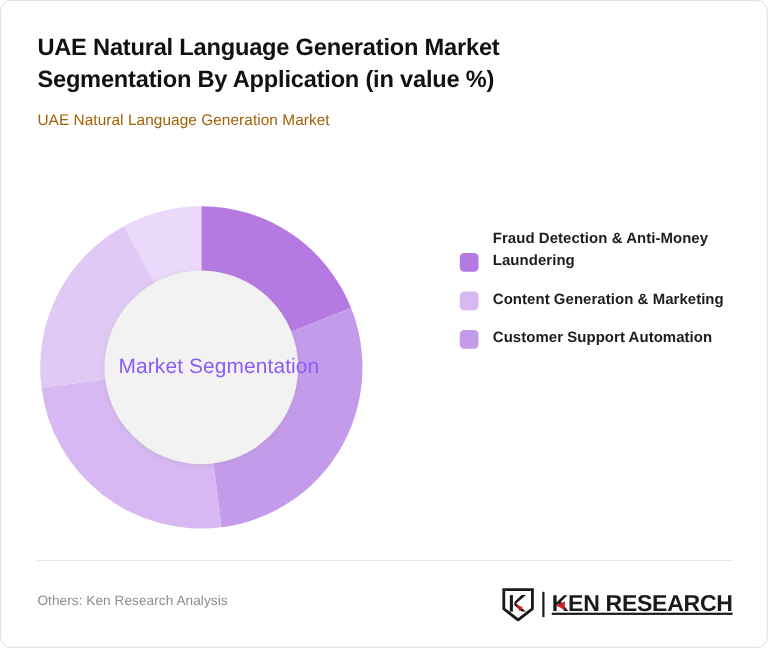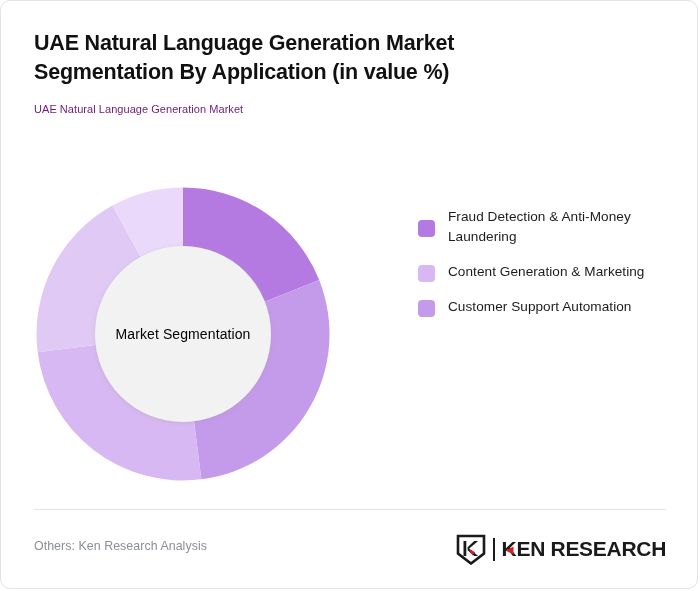--- a/index.html
+++ b/index.html
@@ -22,40 +22,41 @@
   }
   
   #header{position:absolute;left:33px;top:28px;width:620px;}
   #chart-title{
     font-size:21.5px;font-weight:bold;color:#111111;
     line-height:29px;letter-spacing:-0.2px;margin:0;
     max-width:520px;
   }
   #subtitle-block{margin-top:13px;}
   .subtitle{
-    font-size:11px;color:#701a75;line-height:19px;
+    font-size:14px;color:#a16207;line-height:19px;
     letter-spacing:0.05px;
   }
   
   #chart-body{position:absolute;left:0;top:168px;width:698px;height:330px;}
   #donut-wrap{position:absolute;left:32px;top:15px;width:300px;height:300px;}
   #donut-svg{display:block;width:300px;height:300px;}
   #center-label{
-    position:absolute;left:0;top:0;width:300px;height:300px;
+    position:absolute;left:16px;top:0;width:300px;height:300px;
     display:flex;align-items:center;justify-content:center;
-    font-size:14px;color:#000000;pointer-events:none;
+    font-size:19px;color:#8b5cf6;pointer-events:none;
     letter-spacing:0.1px;
   }
   
   #legend{
     position:absolute;left:417px;top:38px;width:262px;
   }
   .legend-item{
-    display:flex;align-items:center;
+    display:flex;align-items:flex-end;
     margin-bottom:15px;
+    font-weight:bold;
   }
   .legend-item:last-child{margin-bottom:0;}
   .legend-swatch{
     flex:0 0 auto;
     width:17px;height:17px;border-radius:4px;
     margin-right:13px;margin-top:2px;
   }
   .legend-label{
     font-size:13.6px;color:#1d1d1d;line-height:20px;
     letter-spacing:0.05px;
@@ -76,21 +77,21 @@
   }
   #logo-mark{flex:0 0 auto;margin-right:7px;}
   #logo-bar{
     width:2px;height:23px;background:#1a1a1a;margin-right:7px;
   }
   #logo-text{
     font-size:21px;font-weight:bold;color:#1a1a1a;
     letter-spacing:-0.3px;white-space:nowrap;
     position:relative;
   }
-  #logo-text-inner{display:inline-block;}
+  #logo-text-inner{display:inline-block;text-decoration:underline;}
 </style>
 </head>
 <body>
 
 <div id="card">
 
   <div id="header">
     <div id="chart-title">UAE Natural Language Generation Market Segmentation By Application (in value %)</div>
     <div id="subtitle-block">
       <div class="subtitle">UAE Natural Language Generation Market</div>

